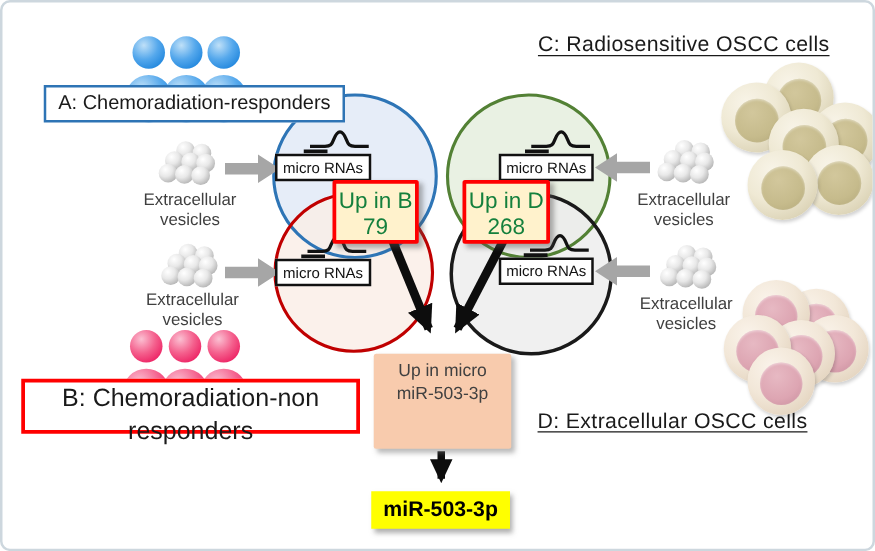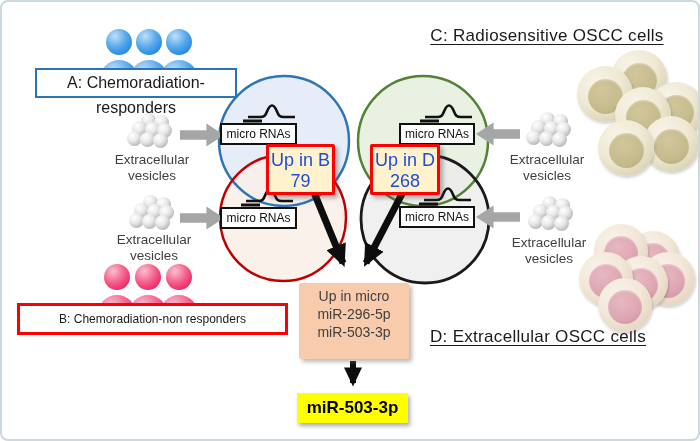--- a/index.html
+++ b/index.html
@@ -4,22 +4,22 @@
 <style>
   html,body{margin:0;padding:0;background:#fff;font-family:"Liberation Sans","DejaVu Sans",sans-serif;}
   .frame{position:relative;width:700px;height:441px;box-sizing:border-box;background:#fff;
          border:2px solid #cdd7de;border-radius:8px;overflow:hidden;}
   .abs{position:absolute;}
   svg.layer{position:absolute;left:0;top:0;width:700px;height:441px;pointer-events:none;}
   .z1{z-index:1}.z2{z-index:2}.z6{z-index:6}
 
   
   .grp-box{box-sizing:border-box;background:#fff;text-align:center;color:#1a1a1a;z-index:3;}
-  .grp-a{left:33px;top:66px;width:202px;height:30px;border:2.5px solid #2E74B5;font-size:16px;line-height:25px;}
-  .grp-b{left:15px;top:301px;width:271px;height:32px;border:3px solid #FF0000;font-size:12px;line-height:26px;}
+  .grp-a{left:33px;top:66px;width:241px;height:30px;border:2.5px solid #2E74B5;font-size:16px;line-height:25px;}
+  .grp-b{left:15px;top:301px;width:271px;height:44px;border:3px solid #FF0000;font-size:20px;line-height:26px;}
   .cell-title{color:#1a1a1a;font-size:17px;letter-spacing:.3px;text-align:center;width:280px;z-index:2;}
   .cell-title span{text-decoration:underline;text-underline-offset:3px;}
 
   
   .person{position:absolute;width:38px;height:70px;}
   .person .head{position:absolute;left:6px;top:0;width:26px;height:26px;border-radius:50%;}
   .person .torso{position:absolute;left:0;top:31px;width:38px;height:38px;border-radius:50%;}
   .blue .head,.blue .torso{background:radial-gradient(circle at 35% 28%,#BFE0F8 0%,#55A8EC 45%,#2388DE 80%,#1C77C8 100%);}
   .pink .head,.pink .torso{background:radial-gradient(circle at 35% 28%,#FBC0D2 0%,#F4608D 45%,#ED2465 80%,#D81555 100%);}
 
@@ -34,21 +34,21 @@
           clip-path:polygon(0 32%,60% 32%,60% 6%,100% 50%,60% 94%,60% 68%,0 68%);}
   .garrow.left{transform:scaleX(-1);}
 
   
   .mrna{position:absolute;box-sizing:border-box;height:22px;background:#fff;border:2px solid #111;
         font-size:12px;line-height:18px;text-align:center;z-index:4;color:#111;}
   .peak{position:absolute;z-index:4;}
 
   
   .upbox{position:absolute;box-sizing:border-box;background:#FFF2CC;border:3.5px solid #FF0000;border-radius:2px;
-         color:#1d4ed8;font-size:18px;text-align:center;z-index:7;line-height:21px;padding-top:3px;
+         color:#15803d;font-size:18px;text-align:center;z-index:7;line-height:21px;padding-top:3px;
          box-shadow:3px 3px 4px rgba(80,80,80,.45);}
 
   
   .common-box{position:absolute;left:297px;top:281px;width:110px;height:76px;background:#F8CBAD;border-radius:2px;
               color:#404040;font-size:14px;line-height:18px;text-align:center;z-index:6;padding-top:4px;
               box-sizing:border-box;box-shadow:3px 3px 4px rgba(120,120,120,.5);}
   .final-box{position:absolute;left:295px;top:391px;width:111px;height:30px;background:#FFFF00;
              color:#000;font-size:17px;font-weight:bold;line-height:30px;text-align:center;z-index:6;
              box-shadow:2px 3px 4px rgba(120,120,120,.6);}
 
@@ -257,19 +257,18 @@
     <div>Up in B</div>
     <div>79</div>
   </div>
   <div class="upbox" style="left:368px;top:142px;width:70px;height:51px;">
     <div>Up in D</div>
     <div>268</div>
   </div>
 
   <div class="common-box">
     <div>Up in micro</div>
-    <div>miR-296-5p</div>
     <div>miR-503-3p</div>
   </div>
 
   <div class="final-box">miR-503-3p</div>
 
 </div>
 
 </body></html>

